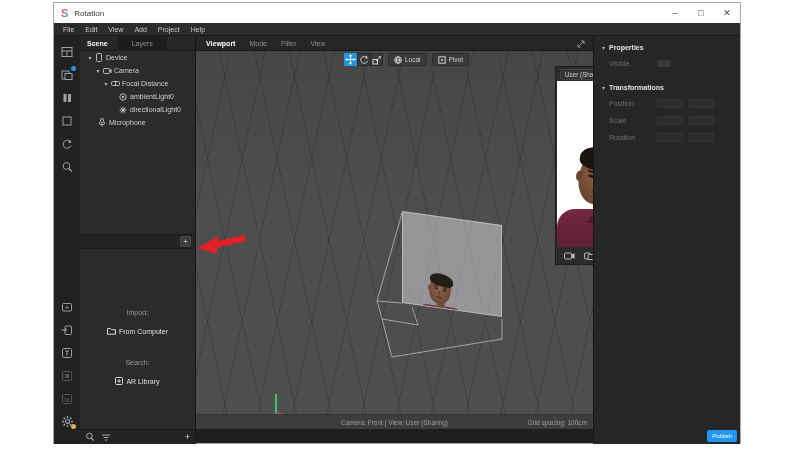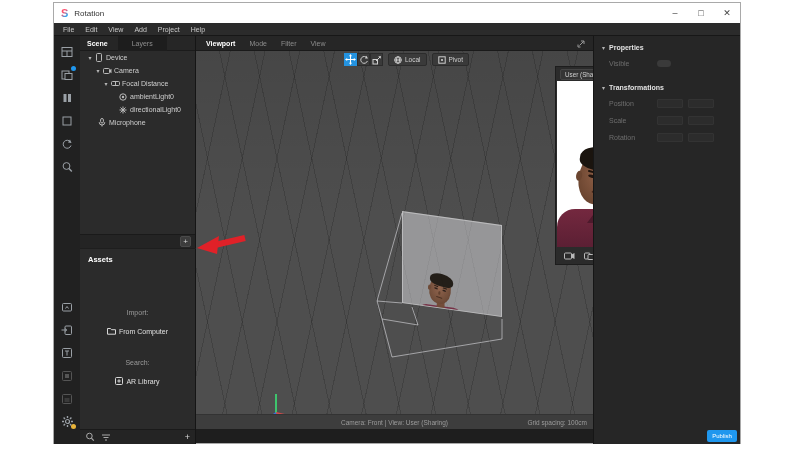--- a/index.html
+++ b/index.html
@@ -294,21 +294,20 @@
             </svg>
           </span>
       <span class="tree-label">Microphone</span>
     </div>
     <div id="scene-footer">
       <span id="scene-add-btn">+</span>
     </div>
   </div>
 
   <div id="assets-panel">
-    <div id="assets-title">Assets</div>
     <div id="assets-center">
       <div class="assets-hint">Import:</div>
       <div class="assets-action">
         <svg width="9" height="8">
               <path d="M0.5 1.5 h3 l1 1.2 h4 v4.5 h-8 z" fill="none" stroke="#d8d8d8"></path>
             </svg>
         <span>From Computer</span>
       </div>
       <div class="assets-hint" style="margin-top:10px;">Search:</div>
       <div class="assets-action">

